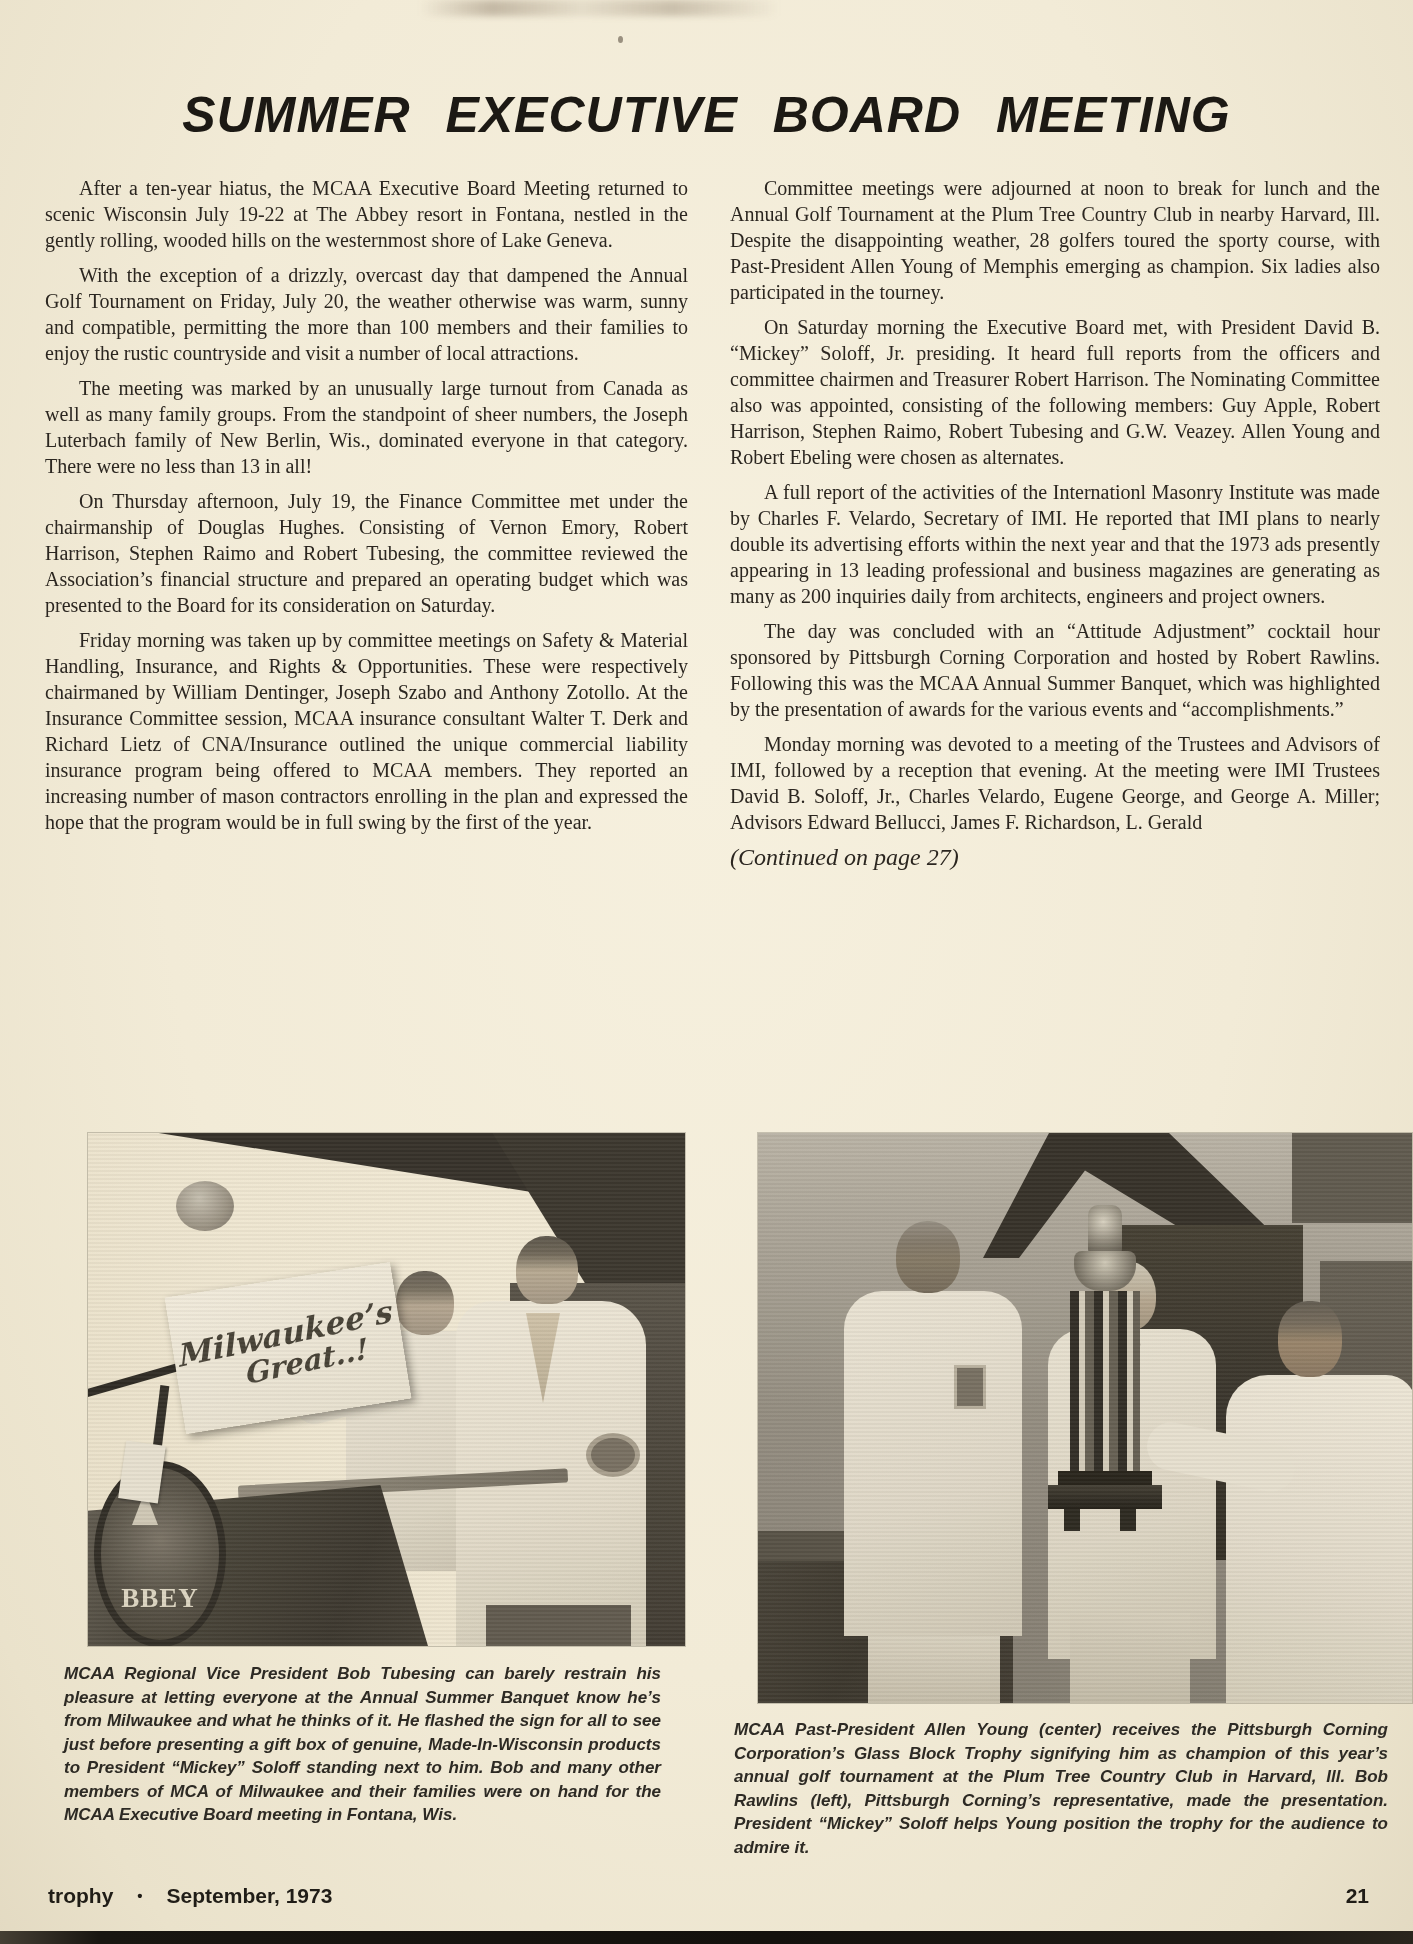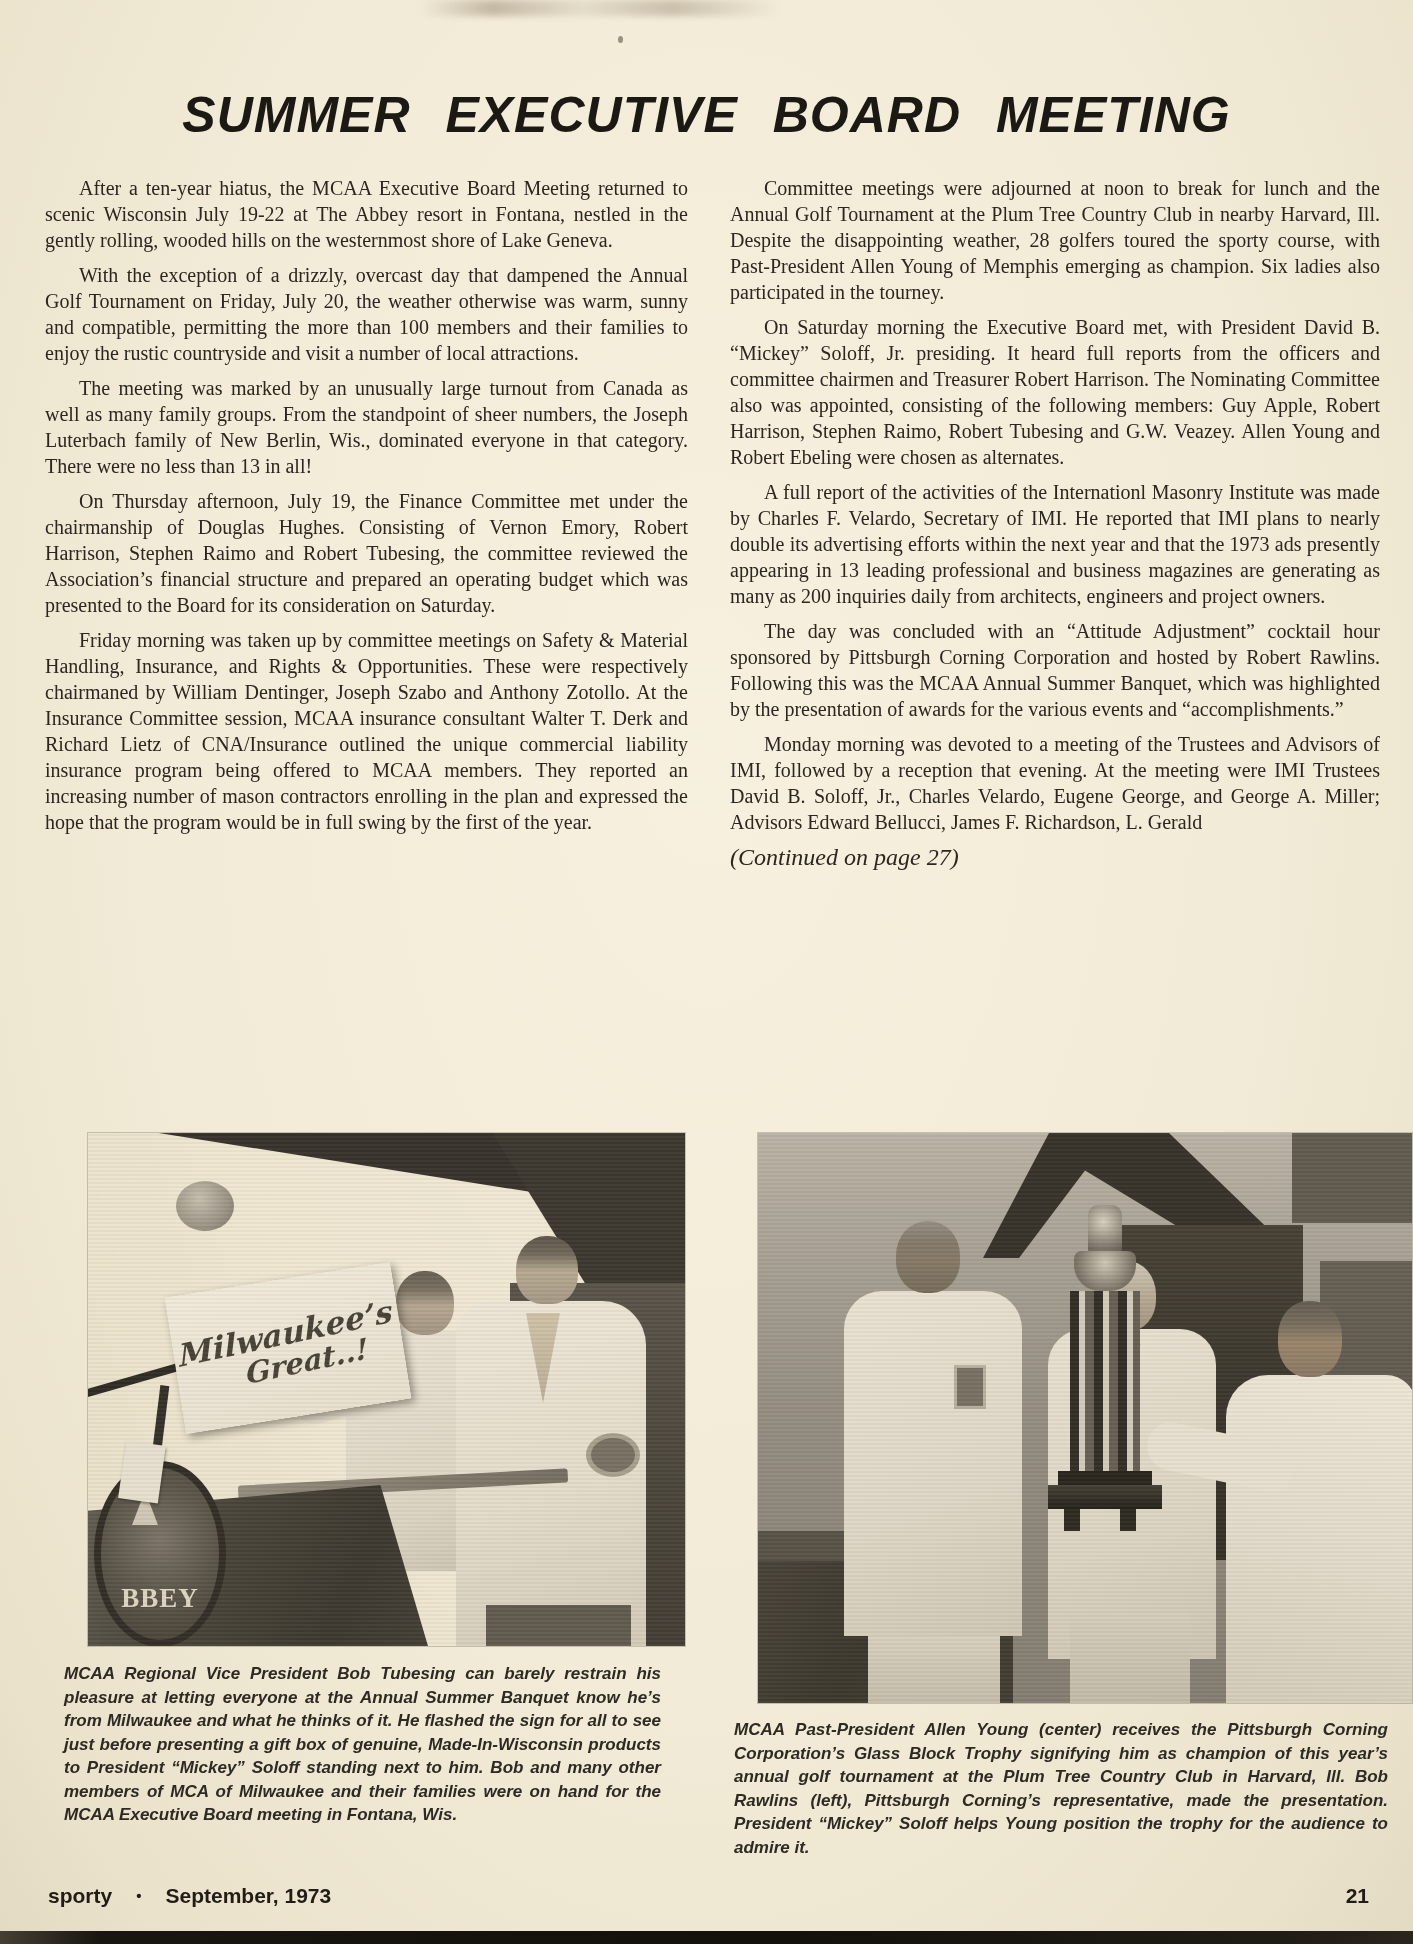--- a/index.html
+++ b/index.html
@@ -202,21 +202,21 @@
     <div class="ph rp-trophy-col"></div>
     <div class="ph rp-trophy-mid"></div>
     <div class="ph rp-trophy-base"></div>
     <div class="ph rp-trophy-feet"></div>
     <div class="ph rp-m3-arm"></div>
   </figure>
   <p class="caption caption-right">MCAA Past-President Allen Young (center) receives the Pittsburgh Corning Corporation’s Glass Block Trophy signifying him as champion of this year’s annual golf tournament at the Plum Tree Country Club in Harvard, Ill. Bob Rawlins (left), Pittsburgh Corning’s representative, made the presentation. President “Mickey” Soloff helps Young position the trophy for the audience to admire it.</p>
 
   <div class="footer">
     <div class="footer-left">
-      <span>sporty</span>
+      <span>trophy</span>
       <span class="footer-bullet">•</span>
       <span>September, 1973</span>
     </div>
     <span class="page-num">21</span>
   </div>
 
   <div class="bottom-bar"></div>
 </div>
 
 </body></html>

